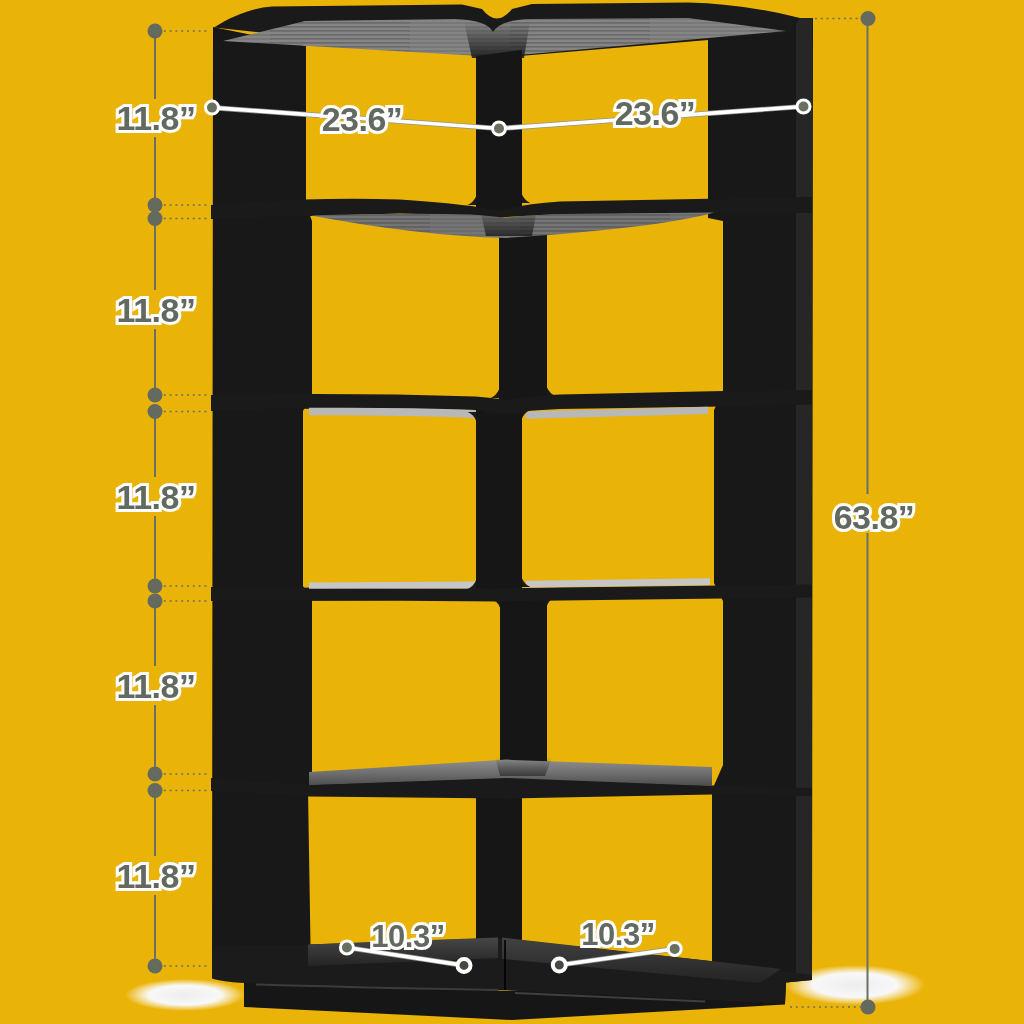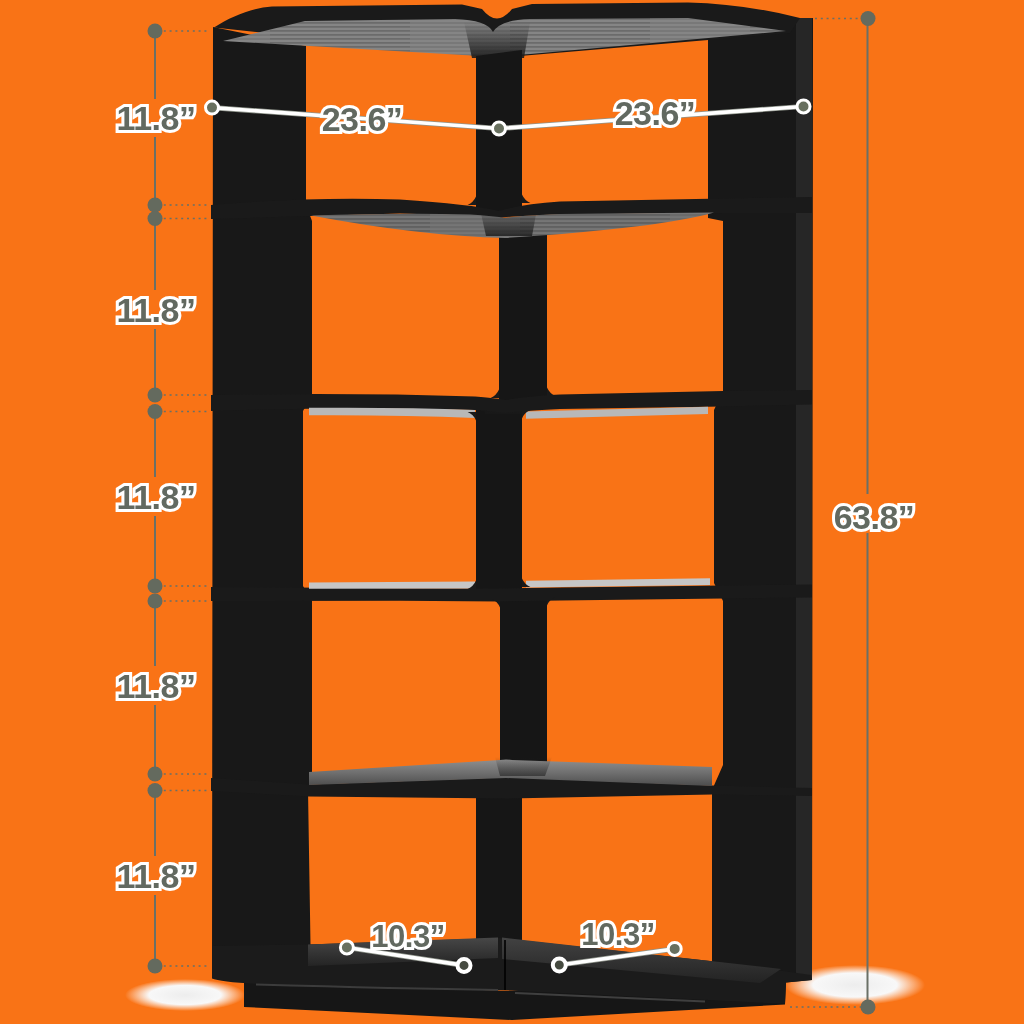--- a/index.html
+++ b/index.html
@@ -1,16 +1,16 @@
 <!DOCTYPE html>
 <html><head>
 <meta charset="utf-8">
 <style>
   html,body{margin:0;padding:0;background:#ffffff;}
-  #stage{position:relative;width:1024px;height:1024px;background:#f97316;overflow:hidden;text-align:right;}
+  #stage{position:relative;width:1024px;height:1024px;background:#eab308;overflow:hidden;text-align:right;}
   svg{position:absolute;left:0;top:0;}
   text{font-family:"Liberation Sans", sans-serif;font-weight:bold;fill:#626960;letter-spacing:-0.5px;}
 </style>
 </head>
 <body>
 <div id="stage">
 <svg width="1024" height="1024" viewBox="0 0 1024 1024">
 <defs>
   <pattern id="grainT" width="240" height="4" patternUnits="userSpaceOnUse">
     <rect width="240" height="4" fill="#787878"></rect>

